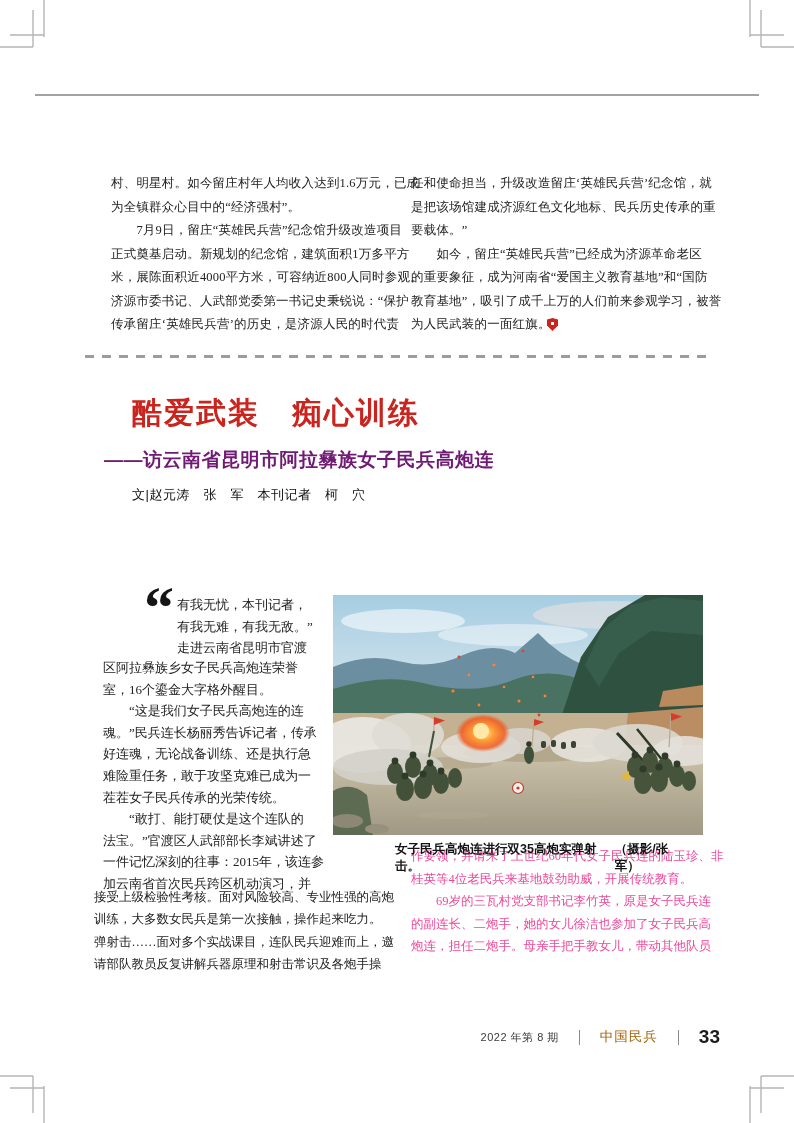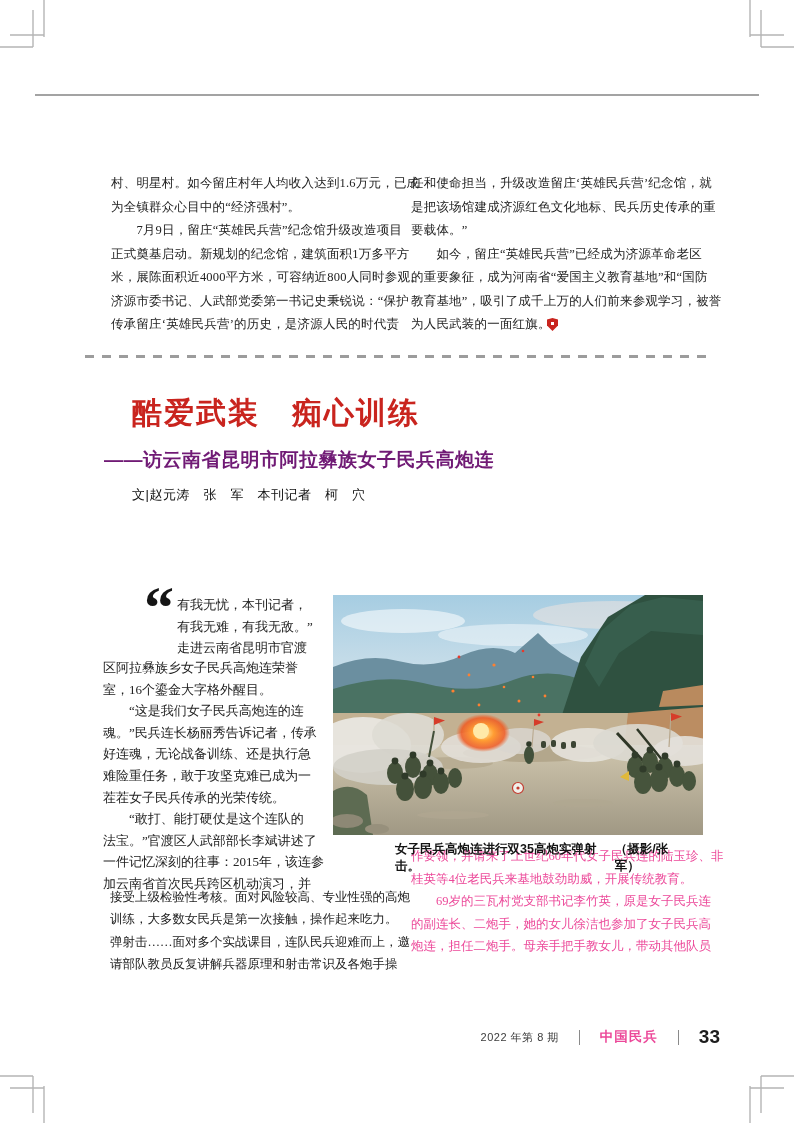--- a/index.html
+++ b/index.html
@@ -33,33 +33,33 @@
   .f-subtitle{position:absolute;left:104px;top:447px;font-family:"Liberation Sans","DejaVu Sans",sans-serif;
     font-weight:600;font-size:19px;color:#701a75;letter-spacing:.5px;}
   .f-byline{position:absolute;left:132px;top:486px;font-family:"Liberation Sans","DejaVu Sans",sans-serif;
     font-weight:normal;font-size:13px;color:#111;letter-spacing:.5px;}
   
   .quote-mark{position:absolute;left:144px;top:578px;font-family:"Liberation Serif","DejaVu Serif",serif;
     font-weight:bold;font-size:60px;line-height:60px;color:#151515;}
   .quote-head{position:absolute;left:177px;top:594px;width:160px;font-size:13px;line-height:21.6px;color:#222;}
   
   .narrow-col{position:absolute;left:103px;top:657px;width:240px;font-size:13px;line-height:21.6px;color:#222;}
-  .wide-left{position:absolute;left:110px;top:886px;width:300px;font-size:12.5px;line-height:22.4px;color:#222;}
+  .wide-left{position:absolute;left:94px;top:886px;width:300px;font-size:12.5px;line-height:22.4px;color:#222;}
   .bottom-right{position:absolute;left:411px;top:845px;width:300px;font-size:12.5px;line-height:22.6px;color:#ec4899;}
   
   .photo{position:absolute;left:333px;top:595px;width:370px;height:240px;}
   .caption-row{position:absolute;left:333px;top:841px;width:370px;display:flex;justify-content:space-between;
     font-family:"Liberation Sans","DejaVu Sans",sans-serif;font-weight:bold;font-size:12.5px;color:#141414;}
   .caption-row .cap{margin-left:62px;}
   
   .footer{position:absolute;right:74px;top:1026px;display:flex;align-items:center;gap:20px;
     font-family:"Liberation Sans","DejaVu Sans",sans-serif;color:#3c3c3c;}
   .footer .issue{font-size:11px;letter-spacing:.5px;}
   .footer .bar{width:1px;height:15px;background:#8a8a8a;}
-  .footer .mag{font-size:13.5px;font-weight:bold;color:#ec4899;letter-spacing:1px;}
+  .footer .mag{font-size:13.5px;font-weight:normal;color:#a16207;letter-spacing:1px;}
   .footer .pnum{font-size:19px;font-weight:600;color:#1c1c1c;}
 </style>
 </head>
 <body>
 
 <div id="page">
 
   <div class="corner tl">
     <svg width="48" height="50">
         <line x1="44" y1="0" x2="44" y2="37"></line>

